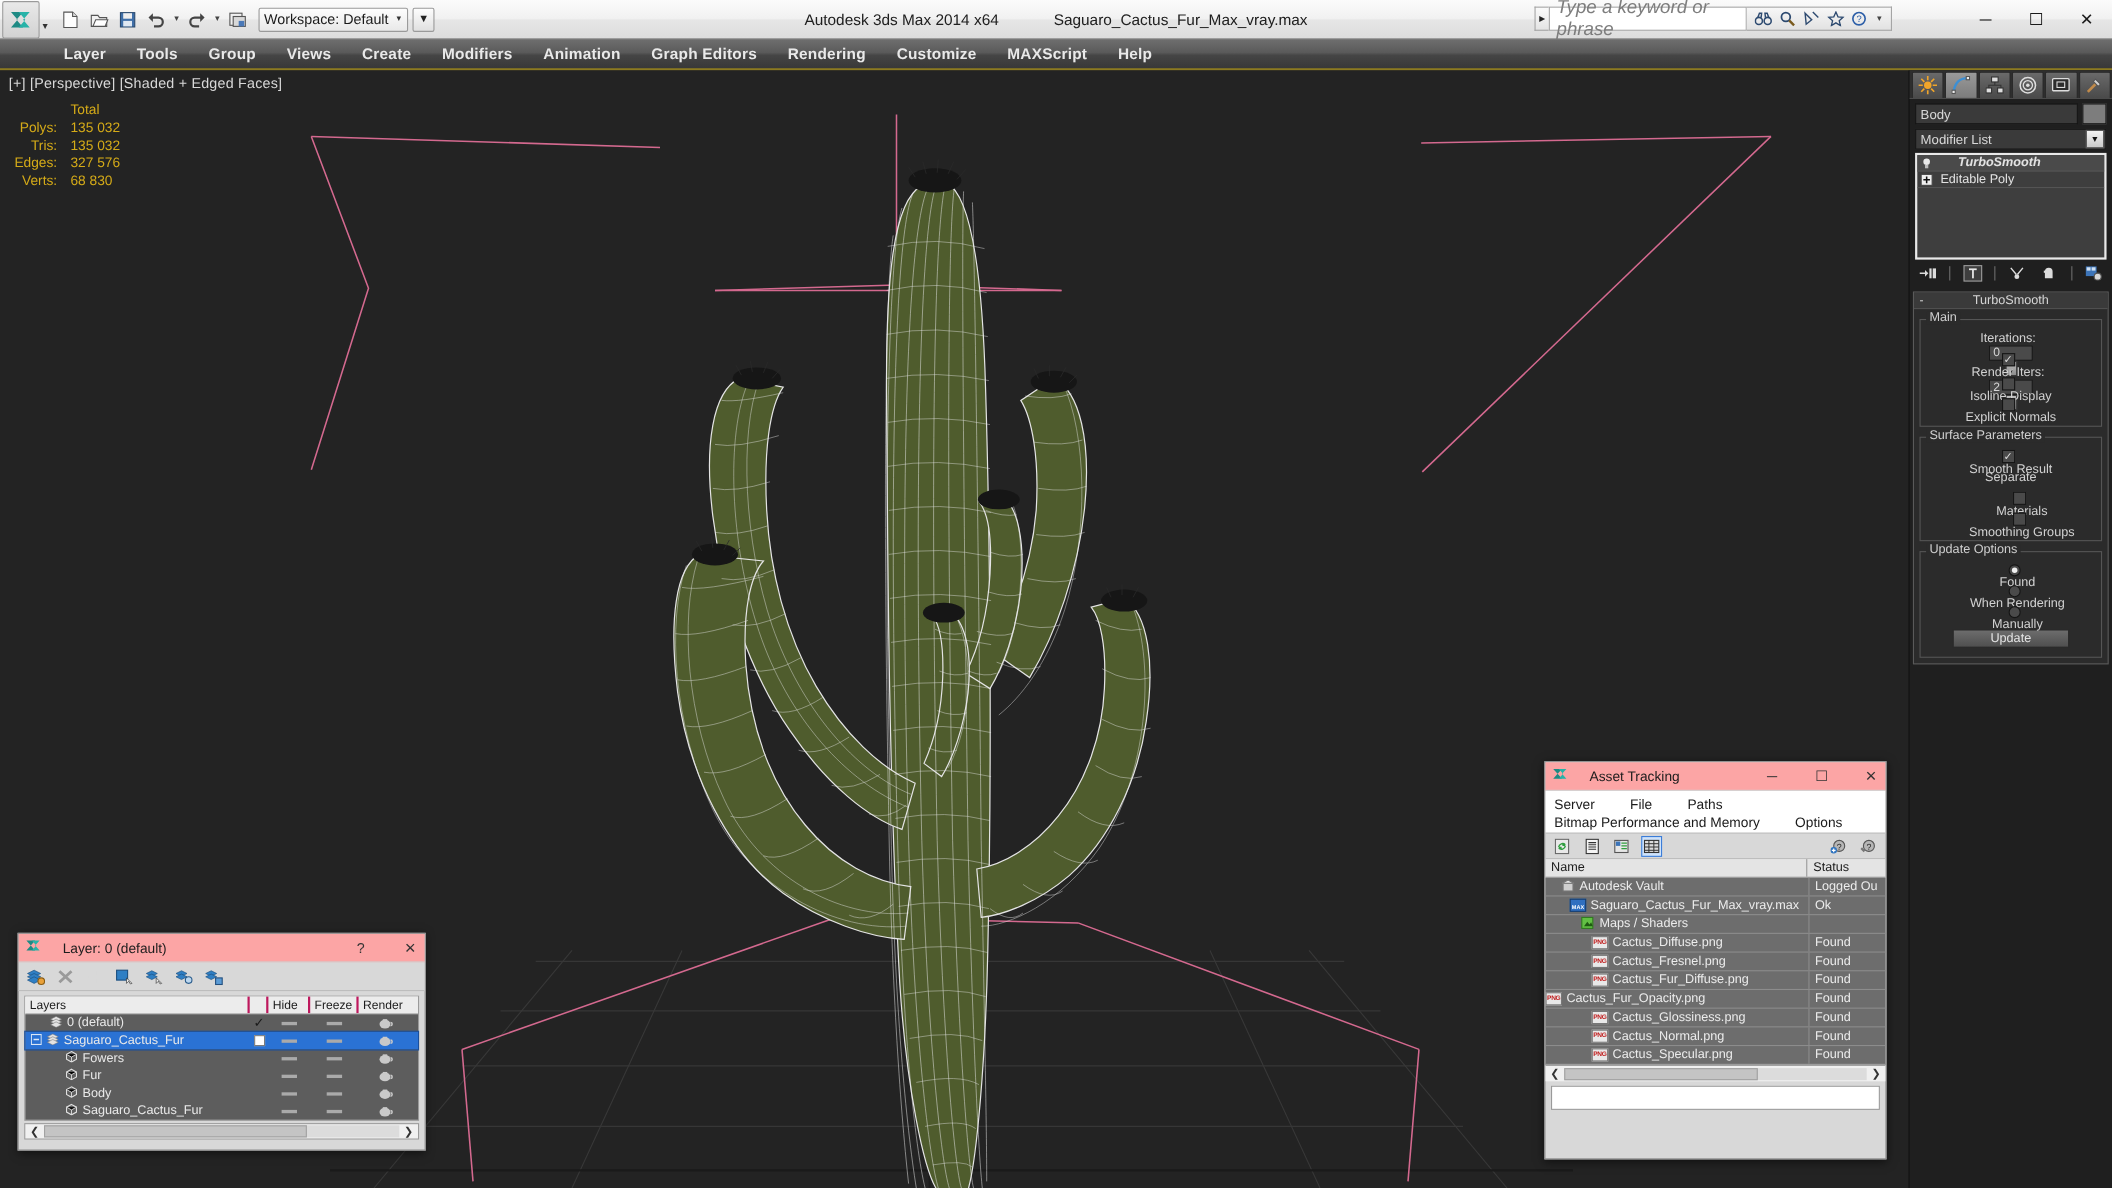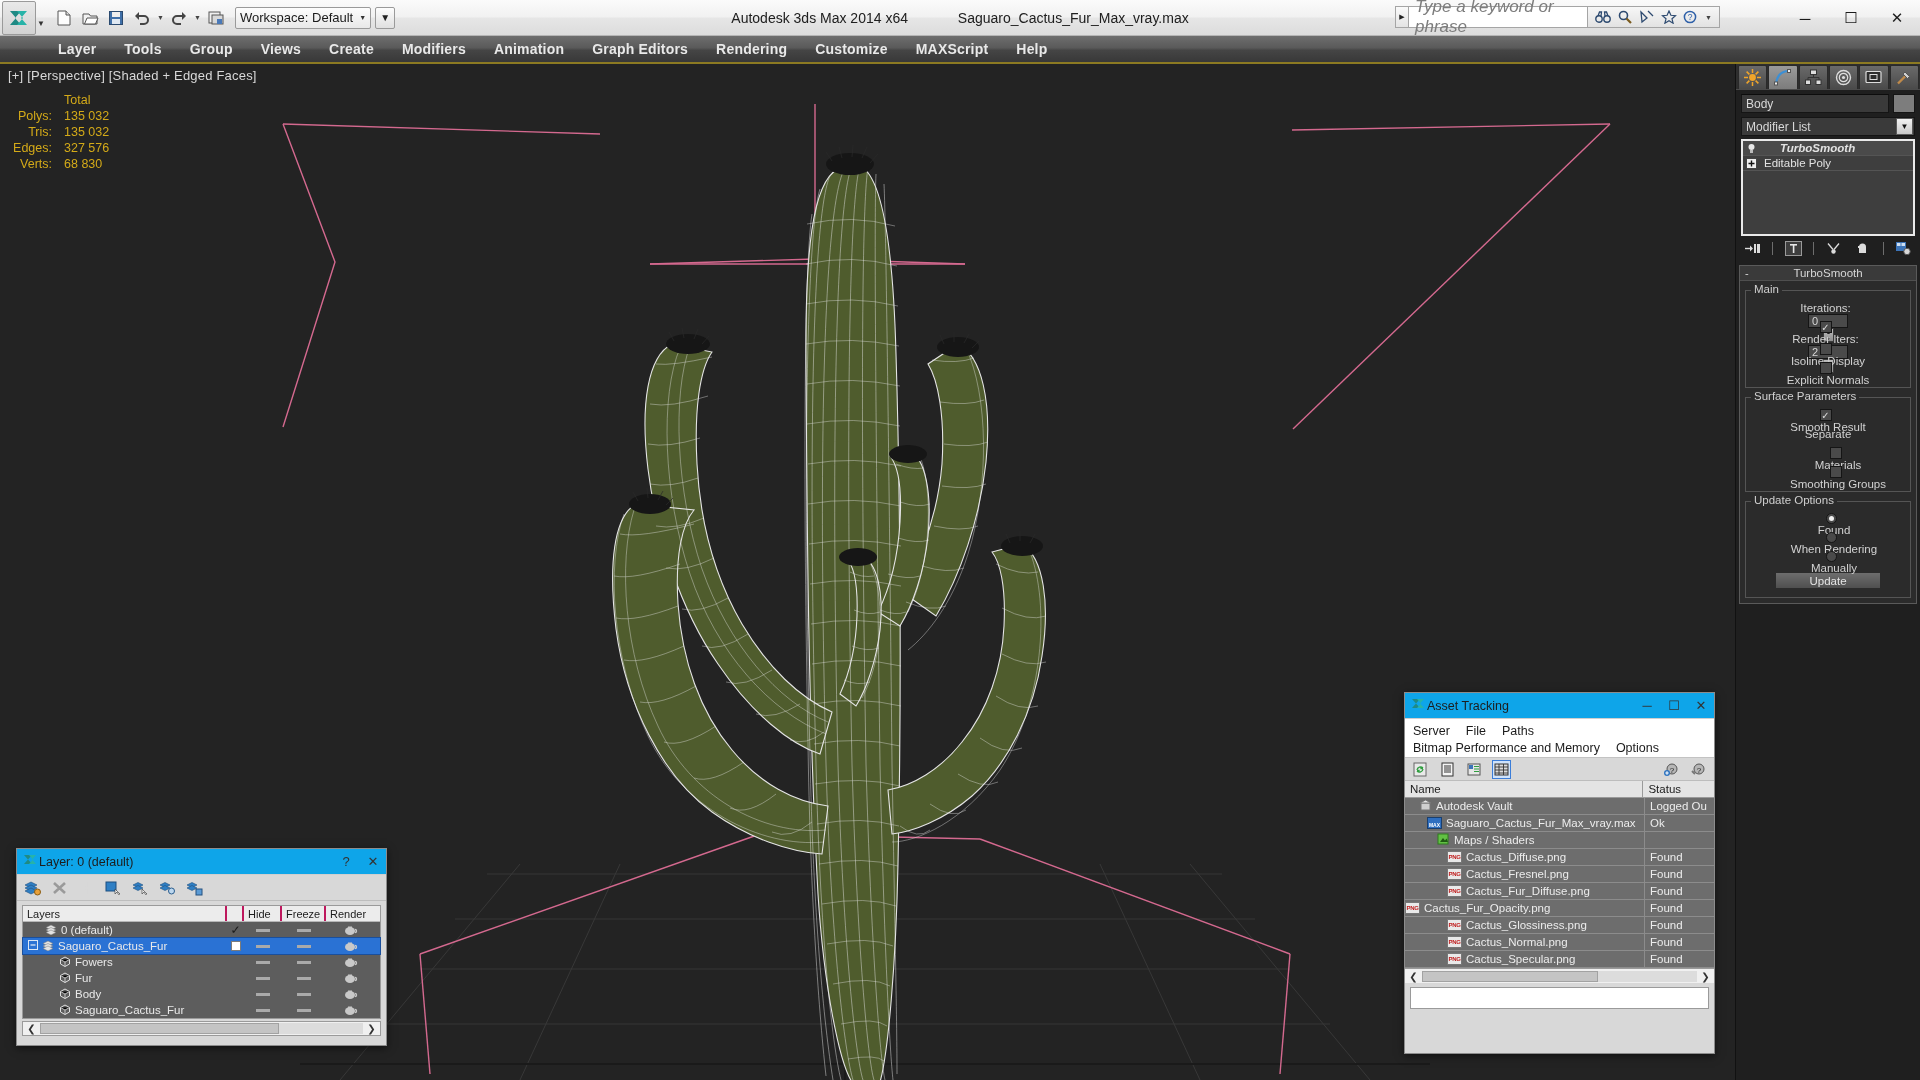--- a/index.html
+++ b/index.html
@@ -215,22 +215,22 @@
     border: 1px solid #2b2b2b; color: #e4e4e4; font-size: 11.5px;
     display: flex; align-items: center; justify-content: center;
   }
 
   
   .dlg {
     position: absolute; background: #d8d8d8; border: 1px solid #8c8c8c;
     box-shadow: 0 2px 8px rgba(0,0,0,.55);
   }
   .dlg-title {
-    height: 26px; background: #0ea5e9; display: flex; align-items: center;
-    border-bottom: 1px solid #cfcfcf; padding-left: 6px; gap: 1px;
+    height: 26px; background: #fca5a5; display: flex; align-items: center;
+    border-bottom: 1px solid #cfcfcf; padding-left: 6px; gap: 19px;
   }
   .dlg-title .t { font-size: 12.5px; color: #1d1d1d; flex: 1; }
   .dlg-title .dbtn {
     width: 26px; height: 24px; display: flex; align-items: center; justify-content: center;
     font-size: 13px; color: #333;
   }
 
   .layer-toolbar {
     height: 26px; background: #d8d8d8; display: flex; align-items: center;
     padding-left: 6px; gap: 9px; border-bottom: 1px solid #bdbdbd;
@@ -255,21 +255,21 @@
     display: flex; align-items: center; justify-content: space-between; padding: 0 2px;
   }
   .sc-arrow { font-size: 10px; color: #333; width: 13px; text-align: center; }
   .sc-track { flex: 1; height: 11px; background: #dcdcdc; margin: 0 2px; position: relative; }
   .sc-thumb { position: absolute; left: 0; top: 0; bottom: 0; width: 74%; background: #c4c4c4; border: 1px solid #a2a2a2; }
 
   
   .at-menubar {
     background: #fff; font-size: 12.5px; color: #1b1b1b; padding: 3px 6px 1px 8px;
   }
-  .at-menubar .row { display: flex; gap: 16px; height: 17px; align-items: center; }
+  .at-menubar .row { display: flex; gap: 32px; height: 17px; align-items: center; }
   .at-toolbar {
     height: 24px; background: #d8d8d8; display: flex; align-items: center;
     padding: 0 6px; gap: 8px; border-top: 1px solid #c3c3c3; border-bottom: 1px solid #bdbdbd;
   }
   .at-tb-btn {
     width: 19px; height: 19px; display: flex; align-items: center; justify-content: center;
   }
   .at-tb-btn.act { background: #cfe3fb; border: 1px solid #3b7dd8; }
   .at-head {
     display: flex; height: 17px; background: #e4e4e4; font-size: 11.5px; color: #1b1b1b;

